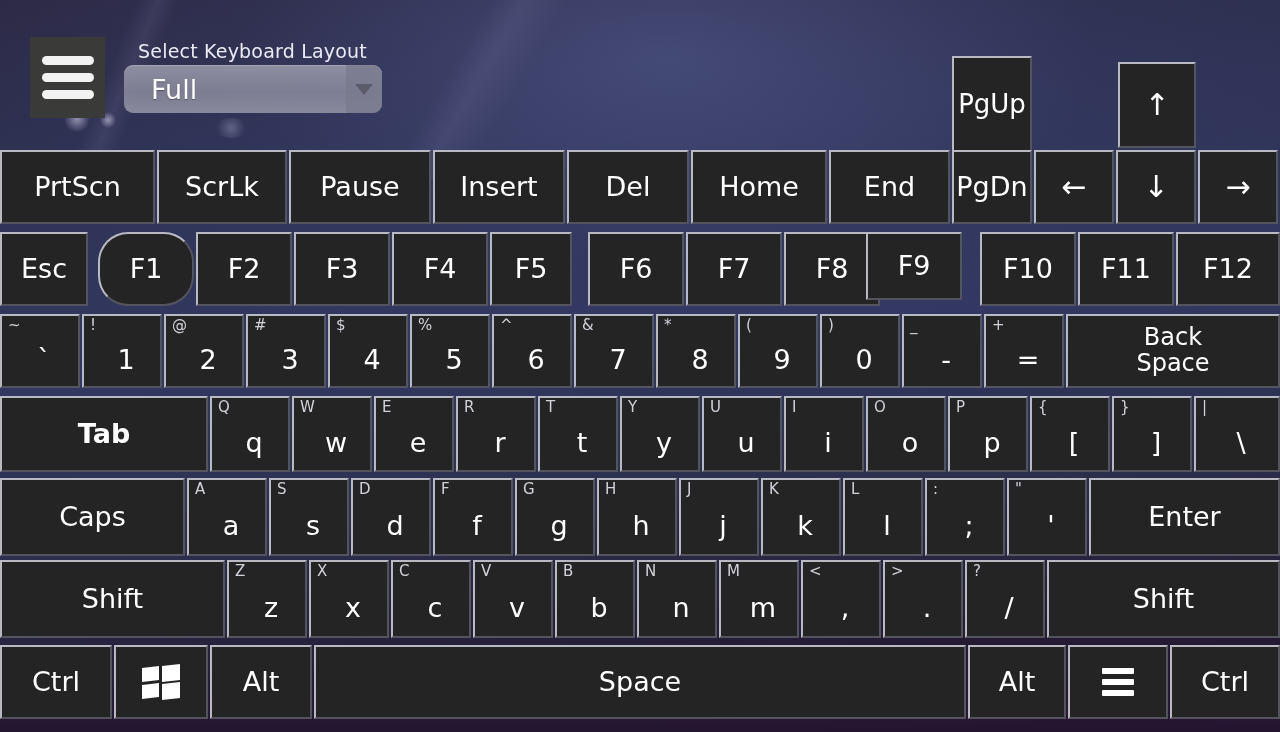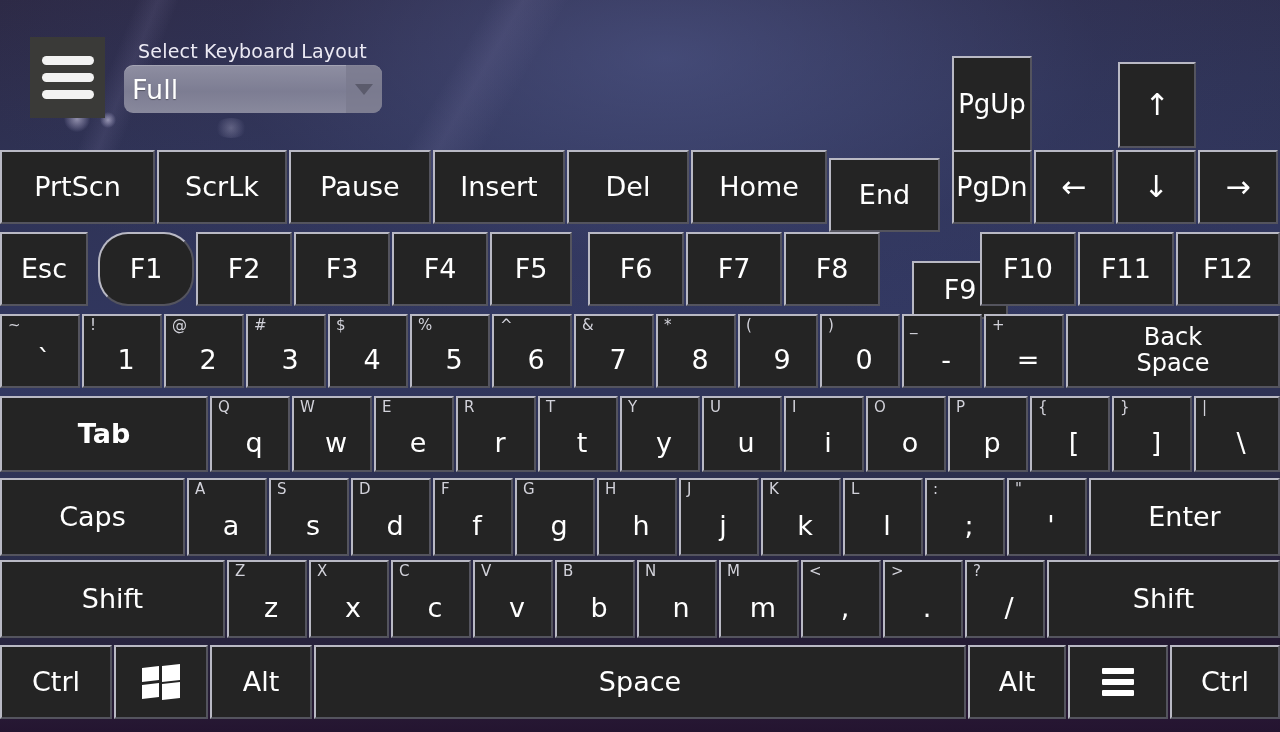--- a/index.html
+++ b/index.html
@@ -93,21 +93,21 @@
     border-radius: 9px;
     background: linear-gradient(180deg, rgba(150,150,168,0.92) 0%, rgba(135,135,155,0.88) 55%, rgba(146,146,164,0.9) 100%);
     box-shadow: inset 0 1px 0 rgba(255,255,255,0.20);
     cursor: pointer;
     display: flex;
     align-items: center;
   }
   #layout-value {
     font-size: 27px;
     color: #ffffff;
-    padding-left: 8px;
+    padding-left: 27px;
     line-height: 1;
     text-shadow: 0 1px 1px rgba(0,0,0,.35);
   }
   #layout-arrow-box {
     position: absolute;
     right: 0; top: 0;
     width: 36px; height: 48px;
     border-radius: 0 9px 9px 0;
     background: rgba(122,122,142,0.75);
     display: flex;
@@ -219,41 +219,41 @@
     <div class="key" style="left: 952px; top: 56px; width: 80px; height: 96px; font-size: 26px;">PgUp</div>
     <div class="key" style="left: 1118px; top: 62px; width: 78px; height: 86px; font-size: 34px;">
       <span class="arrow-glyph">↑</span>
     </div>
     <div class="key" style="left: 0px; top: 150px; width: 155px; height: 74px;">PrtScn</div>
     <div class="key" style="left: 157px; top: 150px; width: 130px; height: 74px;">ScrLk</div>
     <div class="key" style="left: 289px; top: 150px; width: 142px; height: 74px;">Pause</div>
     <div class="key" style="left: 433px; top: 150px; width: 132px; height: 74px;">Insert</div>
     <div class="key" style="left: 567px; top: 150px; width: 122px; height: 74px;">Del</div>
     <div class="key" style="left: 691px; top: 150px; width: 136px; height: 74px;">Home</div>
-    <div class="key" style="left: 829px; top: 158px; width: 111px; height: 74px; text-align: center;">End</div>
+    <div class="key" style="left: 829px; top: 150px; width: 121px; height: 74px; text-align: center;">End</div>
     <div class="key" style="left: 952px; top: 150px; width: 80px; height: 74px;">PgDn</div>
     <div class="key" style="left: 1034px; top: 150px; width: 80px; height: 74px;">
       <span class="arrow-glyph">←</span>
     </div>
     <div class="key" style="left: 1116px; top: 150px; width: 80px; height: 74px;">
       <span class="arrow-glyph">↓</span>
     </div>
     <div class="key" style="left: 1198px; top: 150px; width: 80px; height: 74px;">
       <span class="arrow-glyph">→</span>
     </div>
     <div class="key" style="left: 0px; top: 232px; width: 88px; height: 74px;">Esc</div>
     <div class="key" style="left: 98px; top: 232px; width: 96px; height: 74px; border-radius: 30px;">F1</div>
     <div class="key" style="left: 196px; top: 232px; width: 96px; height: 74px;">F2</div>
     <div class="key" style="left: 294px; top: 232px; width: 96px; height: 74px;">F3</div>
     <div class="key" style="left: 392px; top: 232px; width: 96px; height: 74px;">F4</div>
     <div class="key" style="left: 490px; top: 232px; width: 82px; height: 74px;">F5</div>
     <div class="key" style="left: 588px; top: 232px; width: 96px; height: 74px;">F6</div>
     <div class="key" style="left: 686px; top: 232px; width: 96px; height: 74px;">F7</div>
     <div class="key" style="left: 784px; top: 232px; width: 96px; height: 74px;">F8</div>
-    <div class="key" style="left: 912px; top: 232px; width: 96px; height: 58px; margin-top: 29px;">F9</div>
+    <div class="key" style="left: 866px; top: 232px; width: 96px; height: 68px;">F9</div>
     <div class="key" style="left: 980px; top: 232px; width: 96px; height: 74px;">F10</div>
     <div class="key" style="left: 1078px; top: 232px; width: 96px; height: 74px;">F11</div>
     <div class="key" style="left: 1176px; top: 232px; width: 104px; height: 74px;">F12</div>
     <div class="key" style="left: 0px; top: 314px; width: 80px; height: 74px;">
       <span class="sub">~</span>
       <span class="main-off">`</span>
     </div>
     <div class="key" style="left: 82px; top: 314px; width: 80px; height: 74px;">
       <span class="sub">!</span>
       <span class="main-off">1</span>

